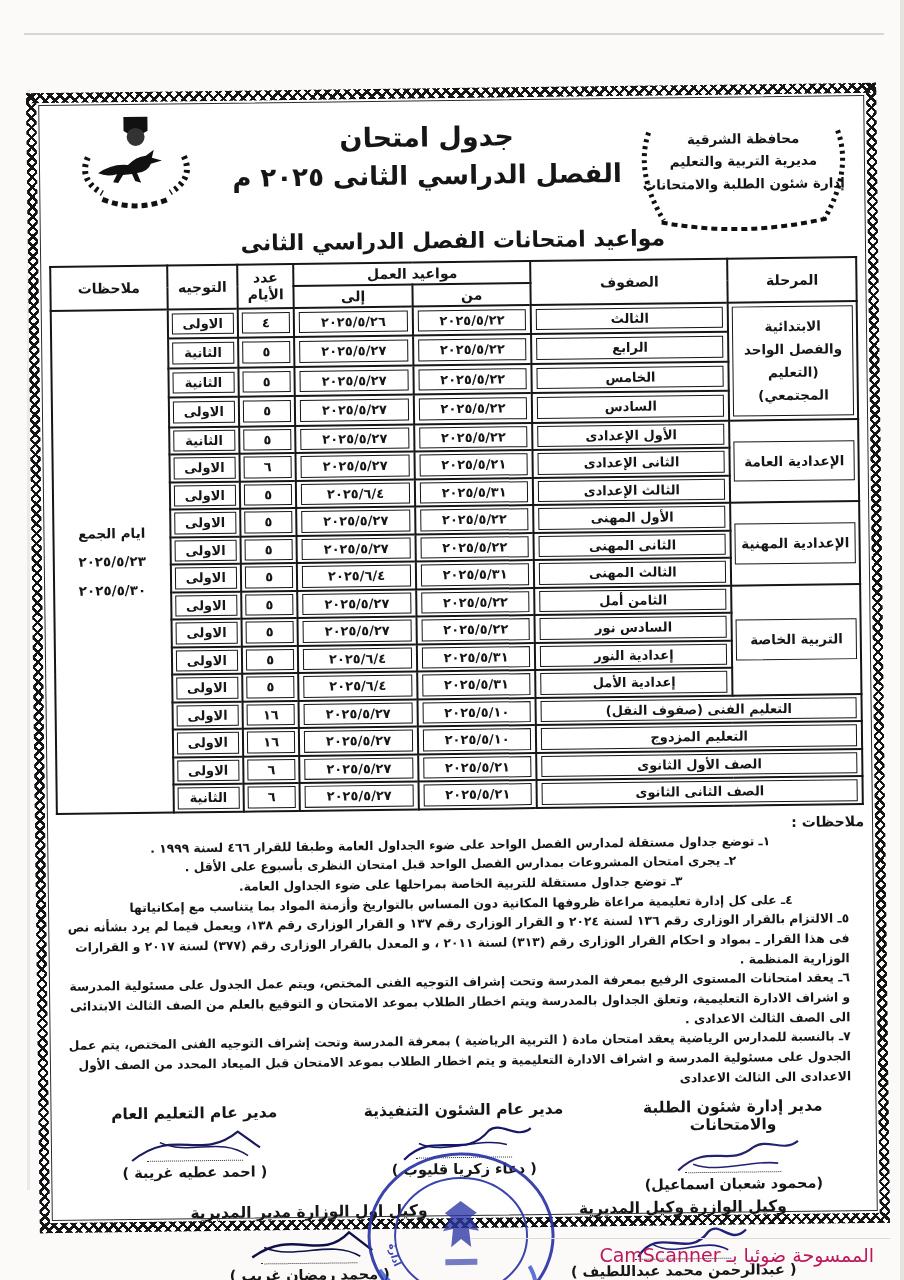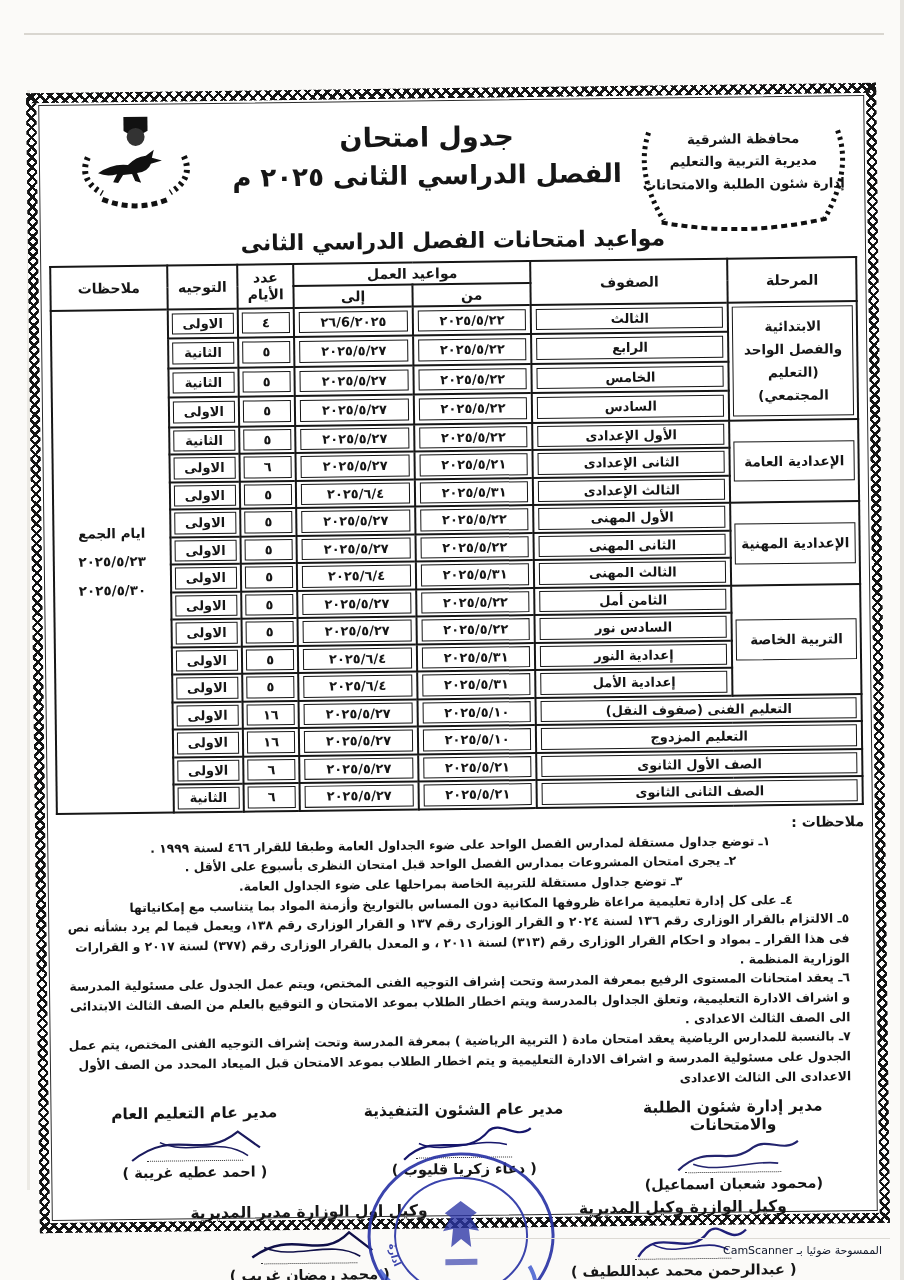--- a/index.html
+++ b/index.html
@@ -71,21 +71,21 @@
   .sig-name{font-size:14.5px;font-weight:bold;margin-top:0;}
   .scribble{display:block;margin:0 auto;}
   .dots{width:96px;border-bottom:1.6px dotted #333;margin:-8px auto 3px;}
   .sig-row2{display:flex;margin-top:6px;}
   .sig-r2-right{width:46%;text-align:center;}
   .sig-r2-left{width:54%;text-align:center;padding-left:60px;box-sizing:border-box;}
   .stamp{position:absolute;left:300px;top:48px;opacity:.92;}
 
   
   .camscanner-line{position:absolute;top:1238px;left:470px;width:420px;height:1px;background:#dddad4;}
-  .camscanner{position:absolute;top:1244px;right:22px;font-size:11px;color:#0f172a;
+  .camscanner{position:absolute;top:1244px;right:30px;font-size:19px;color:#be185d;
               direction:rtl;font-weight:normal;}
 </style>
 </head>
 <body>
 
 <div class="artifact-top"></div>
 <div class="artifact-right"></div>
 <div class="artifact-left"></div>
 
 <div class="doc">
@@ -161,21 +161,21 @@
 والفصل الواحد
 (التعليم المجتمعي)</div>
             </td>
           <td>
               <div class="cellbox">الثالث</div>
             </td>
           <td>
               <div class="cellbox">٢٠٢٥/٥/٢٢</div>
             </td>
           <td>
-              <div class="cellbox">٢٠٢٥/6/٢٦</div>
+              <div class="cellbox">٢٠٢٥/٥/٢٦</div>
             </td>
           <td>
               <div class="cellbox smallbox">٤</div>
             </td>
           <td>
               <div class="cellbox smallbox">الاولى</div>
             </td>
           <td class="notescell" rowspan="18">
               <div class="notesbox">ايام الجمع
 ٢٠٢٥/٥/٢٣

